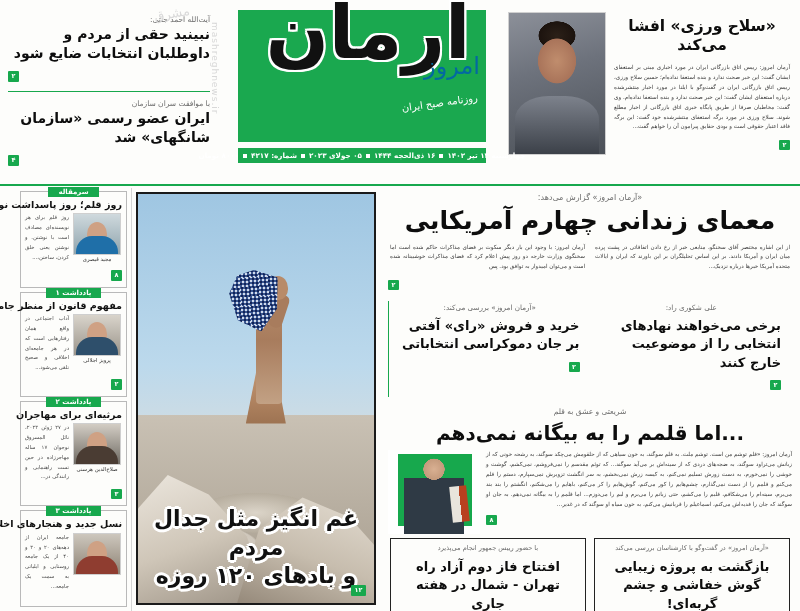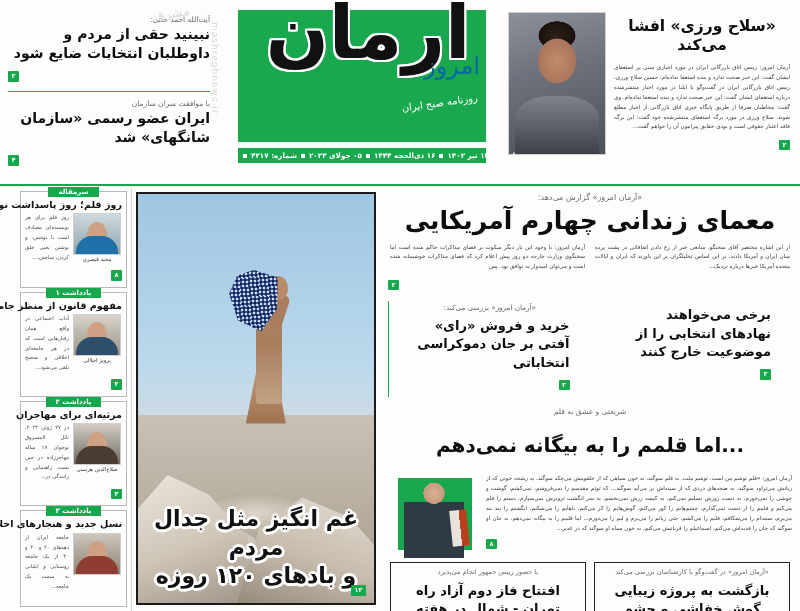--- a/index.html
+++ b/index.html
@@ -220,28 +220,28 @@
   #lead-cols > div { flex: 1; min-width: 0; }
 
   .sep-green { height: 1.5px; background: #17a84d; margin: 3px 0; }
 
   
   #twobrief {
     display: flex;
     flex-direction: row-reverse;
     padding-top: 2px;
   }
-  #twobrief > .brief { flex: 1; padding: 2px 21px 3px; }
+  #twobrief > .brief { flex: 1; padding: 2px 11px 3px; }
   #twobrief > .brief:first-child { border-left: 1.5px solid #17a84d; }
   #twobrief .kicker { font-size: 7.2px; }
   #twobrief .headline { font-size: 13px; line-height: 1.4; margin-top: 3px; text-align: right; }
   #twobrief .pn-wrap { margin-top: 3px; }
 
   
-  #opinion { padding-top: 3px; display: flex; flex-direction: column; gap: 12px; }
+  #opinion { padding-top: 3px; display: flex; flex-direction: column; }
   #opinion .kicker { font-size: 7.5px; }
   #opinion .headline { font-size: 20px; line-height: 1.3; margin: 3px 0 4px; }
   #opinion-body {
     display: flex;
     flex-direction: row-reverse;
     gap: 6px;
     align-items: flex-start;
   }
   #opinion-photo {
     width: 92px; height: 84px;
@@ -538,20 +538,21 @@
 
       <div class="sep-green"></div>
 
       <div id="twobrief">
         <div class="brief">
           <div class="kicker">«آرمان امروز» بررسی می‌کند:</div>
           <div class="headline">خرید و فروش «رای» آفتی بر جان دموکراسی انتخاباتی</div>
           <div class="pn-wrap"><span class="pagenum">۲</span></div>
         </div>
         <div class="brief">
+          <div class="kicker">علی شکوری راد:</div>
           <div class="headline">برخی می‌خواهند نهادهای انتخابی را از موضوعیت خارج کنند</div>
           <div class="pn-wrap"><span class="pagenum">۲</span></div>
         </div>
       </div>
 
       <div class="sep-green"></div>
 
       <div id="opinion">
         <div class="kicker">شریعتی و عشق به قلم</div>
         <div class="headline">...اما قلمم را به بیگانه نمی‌دهم</div>

